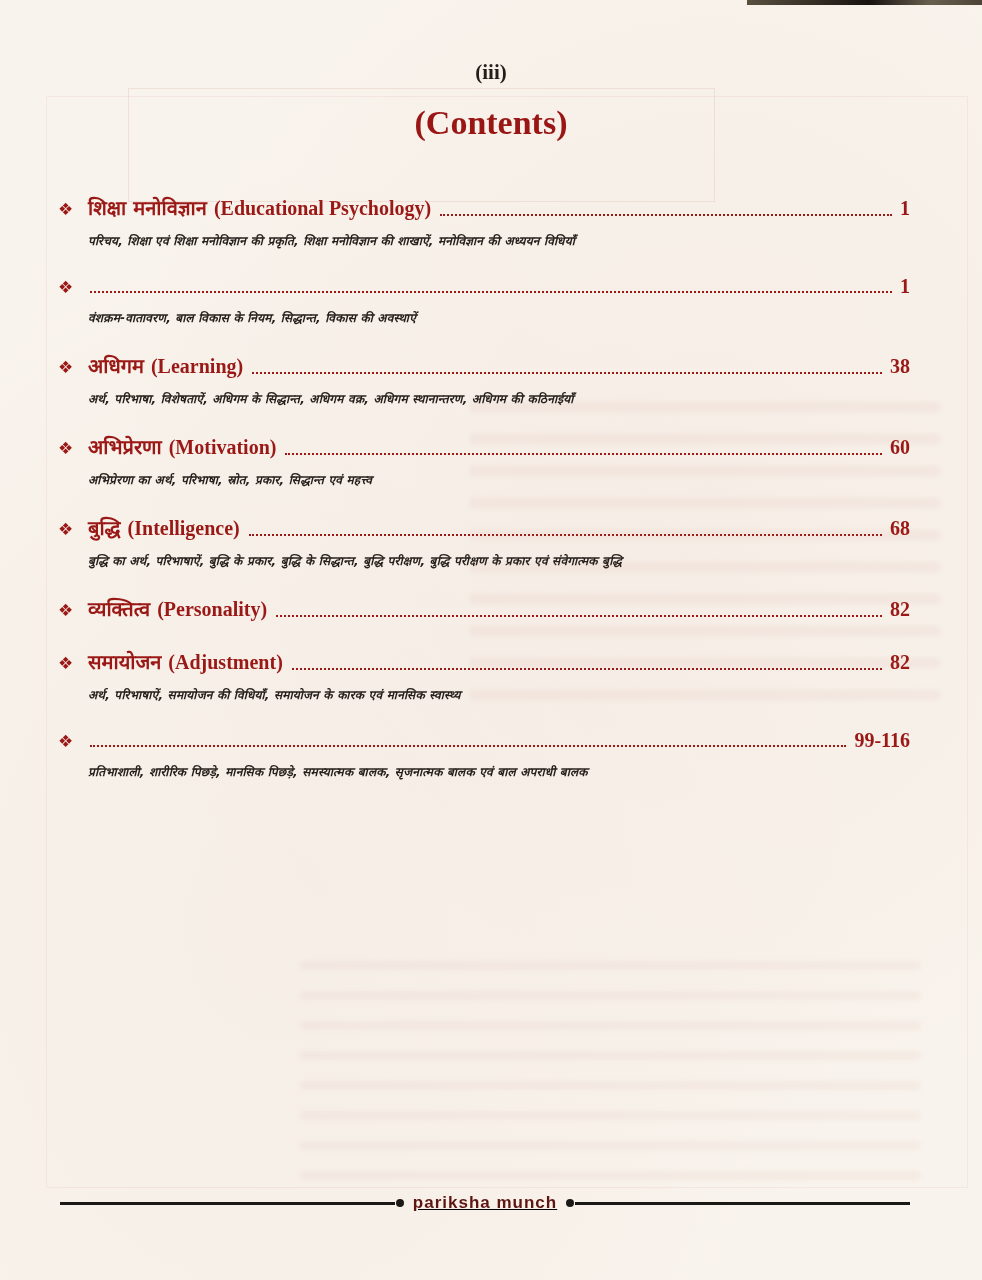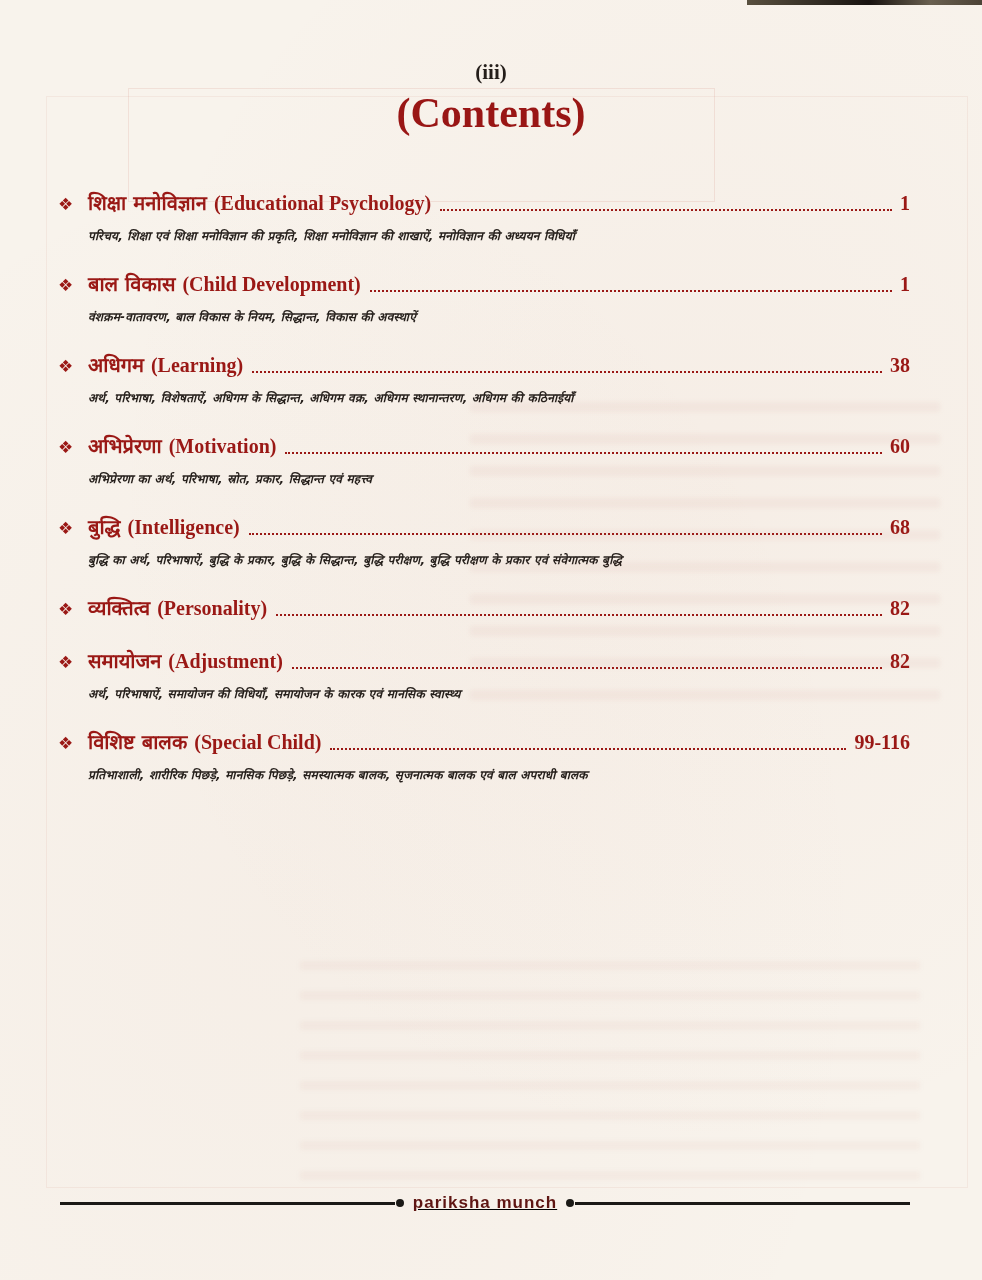--- a/index.html
+++ b/index.html
@@ -46,23 +46,23 @@
     text-align:center;
     font-family:"Liberation Serif", serif;
     font-weight:bold; font-size:21px; color:#241e1a;
   }
   .main-title {
     margin:26px 0 0 0; text-align:center;
     font-weight:bold; font-size:43px; line-height:1.1;
     color:#991615;
   }
   .sub-title {
-    margin:4px; text-align:center;
+    margin:18px; text-align:center;
     font-family:"Liberation Serif", serif;
-    font-weight:bold; font-size:42px; line-height:1.15;
+    font-weight:bold; font-size:34px; line-height:1.15;
     color:#991615;
   }
 
   .toc { margin:52px 72px 0 58px; }
   .entry { margin-bottom:26px; }
   .entry-row {
     display:flex; align-items:baseline;
     color:#9a1815; font-weight:bold; font-size:20px;
     white-space:nowrap;
   }
@@ -121,21 +121,20 @@
       <span class="etitle"><span class="t-hi">शिक्षा मनोविज्ञान</span> <span class="t-en">(Educational Psychology)</span></span>
       <span class="dots"></span>
       <span class="pagenum">1</span>
     </div>
     <div class="edesc">परिचय, शिक्षा एवं शिक्षा मनोविज्ञान की प्रकृति, शिक्षा मनोविज्ञान की शाखाऐं, मनोविज्ञान की अध्ययन विधियाँ</div>
   </div>
 
   <div class="entry">
     <div class="entry-row">
       <span class="bullet">❖</span>
-      <span class="etitle"><span class="t-hi">बाल विकास</span> <span class="t-en">(Child Development)</span></span>
       <span class="dots"></span>
       <span class="pagenum">1</span>
     </div>
     <div class="edesc">वंशक्रम-वातावरण, बाल विकास के नियम, सिद्धान्त, विकास की अवस्थाऐं</div>
   </div>
 
   <div class="entry">
     <div class="entry-row">
       <span class="bullet">❖</span>
       <span class="etitle"><span class="t-hi">अधिगम</span> <span class="t-en">(Learning)</span></span>
@@ -180,21 +179,20 @@
       <span class="etitle"><span class="t-hi">समायोजन</span> <span class="t-en">(Adjustment)</span></span>
       <span class="dots"></span>
       <span class="pagenum">82</span>
     </div>
     <div class="edesc">अर्थ, परिभाषाऐं, समायोजन की विधियाँ, समायोजन के कारक एवं मानसिक स्वास्थ्य</div>
   </div>
 
   <div class="entry">
     <div class="entry-row">
       <span class="bullet">❖</span>
-      <span class="etitle"><span class="t-hi">विशिष्ट बालक</span> <span class="t-en">(Special Child)</span></span>
       <span class="dots"></span>
       <span class="pagenum">99-116</span>
     </div>
     <div class="edesc">प्रतिभाशाली, शारीरिक पिछड़े, मानसिक पिछड़े, समस्यात्मक बालक, सृजनात्मक बालक एवं बाल अपराधी बालक</div>
   </div>
 </div>
 
   <div class="footer">
     <div class="f-line"></div>
     <div class="f-dot"></div>

